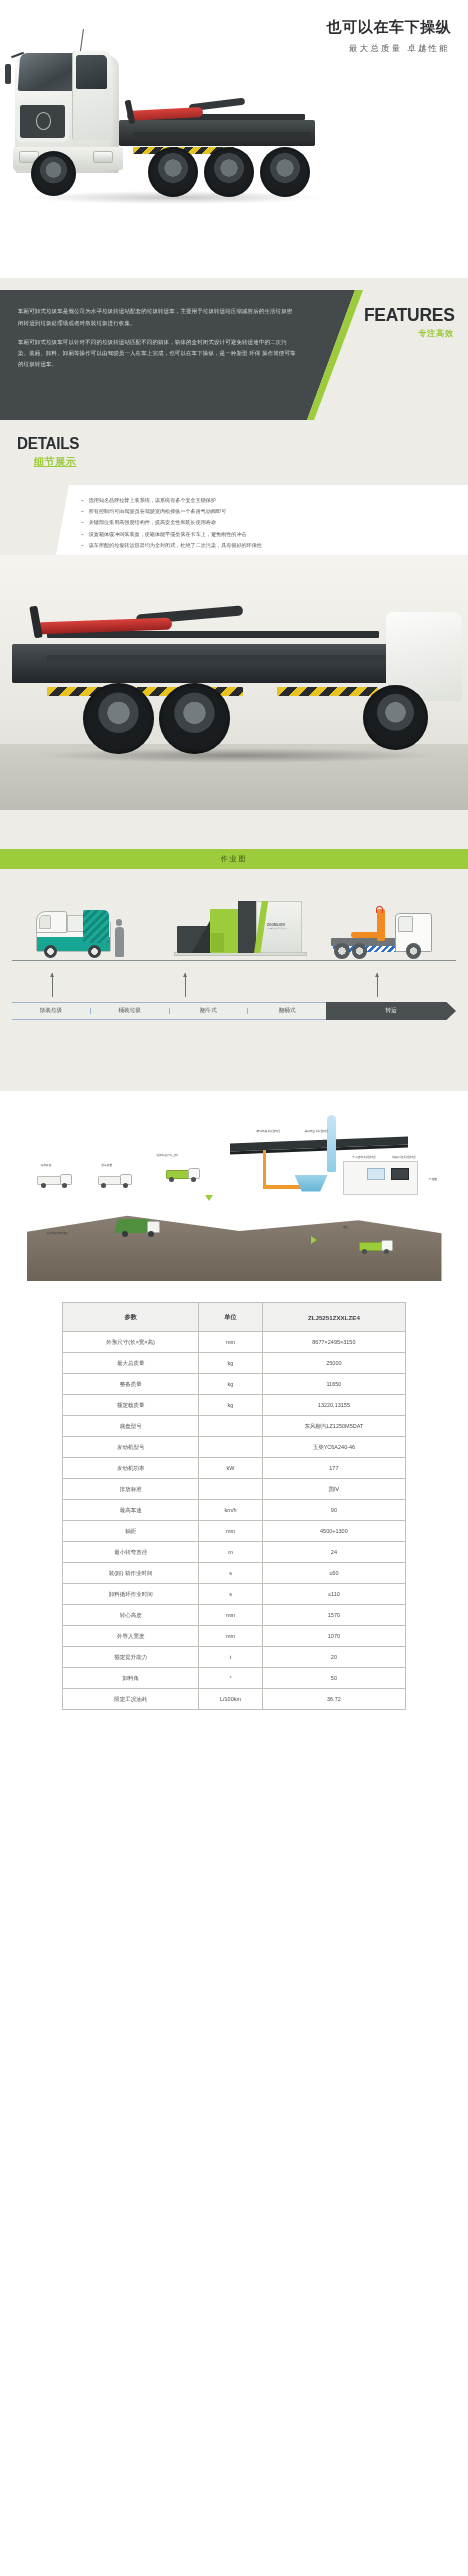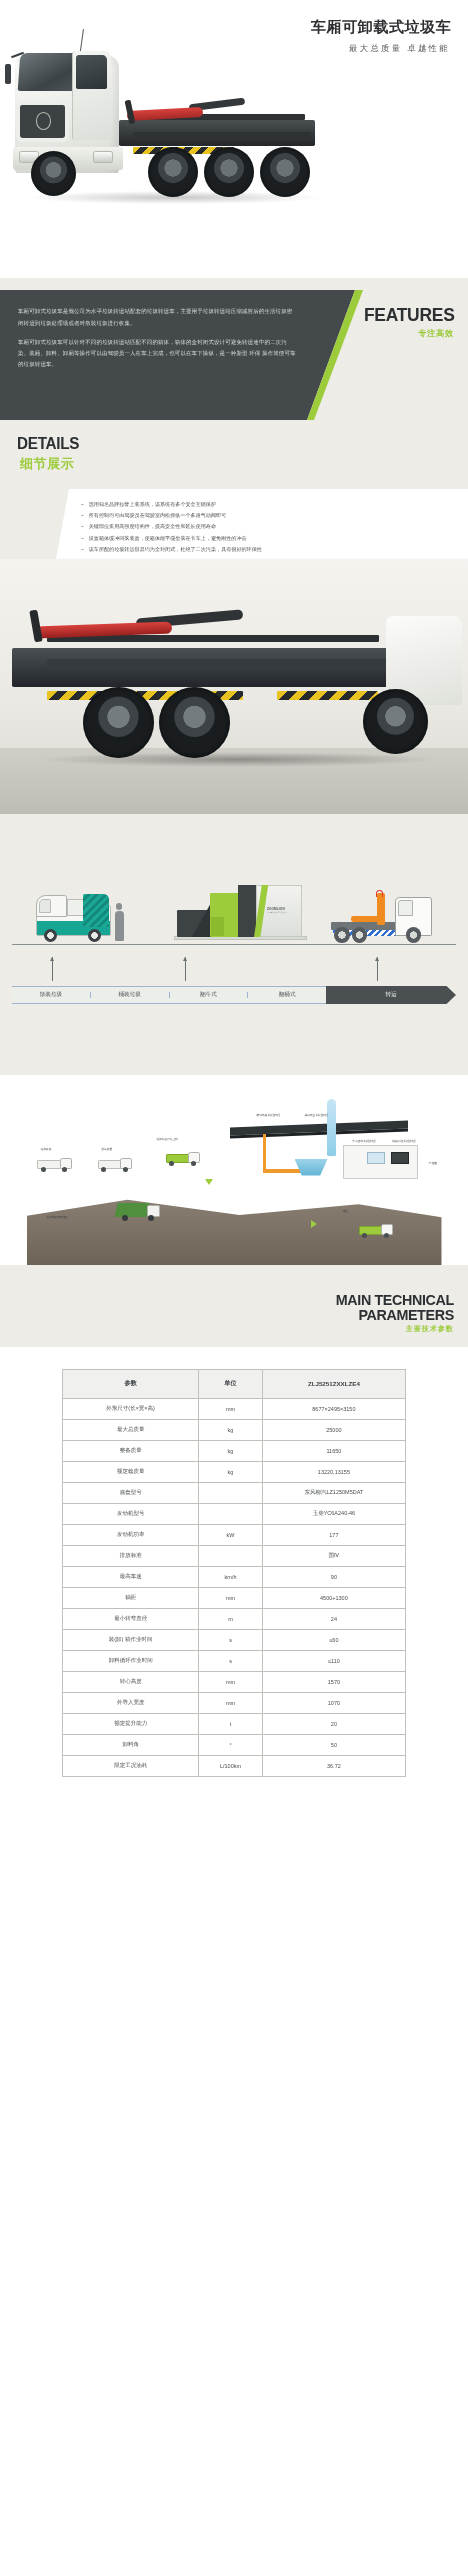--- a/index.html
+++ b/index.html
@@ -155,22 +155,22 @@
   .details {
     position: relative; width: 468px; background: #edece6;
     padding-top: 14.2px;
   }
   .det-en {
     margin-left: 16.6px; font-size: 16.6px; font-weight: 900;
     color: #2c3033; letter-spacing: -0.3px;
     transform: scaleX(.92); transform-origin: left center;
   }
   .det-cn {
-    margin-left: 20px; margin-top: 1.2px;
-    font-size: 13px; font-weight: bold; color: #9ccb3b; letter-spacing: 0.6px;
+    margin-left: 34px; margin-top: 1.2px;
+    font-size: 10px; font-weight: bold; color: #9ccb3b; letter-spacing: 0.6px; text-decoration: underline;
   }
   .det-card {
     position: relative; margin: 15.4px 0 0 56px; width: 412px; min-height: 70px;
     background: #ffffff;
     clip-path: polygon(13px 0, 412px 0, 412px 70px, 0 70px);
     padding: 10px 0 0 25px;
   }
   .det-list { list-style: none; }
   .det-list li {
     position: relative; font-size: 5.1px; color: #4a4f52;
@@ -479,21 +479,21 @@
       <div class="tk-logo"></div>
       <div class="tk-bumper"></div>
       <div class="tk-lamp l"></div>
       <div class="tk-lamp r"></div>
       <div class="wheel w1"></div>
       <div class="wheel w2"></div>
       <div class="wheel w3"></div>
       <div class="wheel w4"></div>
       <div class="wshadow"></div>
     </div>
-    <div class="hero-title">车厢可卸载式垃圾车</div>
+    <div class="hero-title">也可以在车下操纵</div>
     <div class="hero-sub">最大总质量  卓越性能</div>
   </section>
 
   <section class="features">
     <div class="feat-dark"></div>
     <div class="feat-green-edge"></div>
     <div class="feat-text">
       <p>车厢可卸式垃圾车是我公司为水平垃圾转运站配套的垃圾转运车，主要用于垃圾转运站压缩减容后的生活垃圾密闭转运到垃圾处理场或者对散装垃圾进行收集。</p>
       <p>车厢可卸式垃圾车可以针对不同的垃圾转运站匹配不同的箱体，箱体的全封闭式设计可避免转运途中的二次污染。装厢、卸料、卸厢等操作可以由驾驶员一人在车上完成，也可以在车下操纵，是一种新型  环保  操作简便可靠的垃圾转运车。</p>
     </div>
@@ -526,20 +526,21 @@
     <div class="dp-stripe"></div>
     <div class="dp-stripe2"></div>
     <div class="dp-cabback"></div>
     <div class="dpw dpw1"></div>
     <div class="dpw dpw2"></div>
     <div class="dpw dpw3"></div>
     <div class="dp-shadow"></div>
   </section>
 
   <div class="band-gap"></div>
+  <div class="work-banner">作业图</div>
 
   <section class="flow">
     <div class="flow-row">
 
       <div class="fl-cell">
         <div class="ev-body"></div>
         <div class="ev-cab"></div>
         <div class="ev-win"></div>
         <div class="ev-box"></div>
         <div class="ev-bin"></div>
@@ -647,25 +648,20 @@
     <div class="sd-dump">
       <div class="db"></div>
         <div class="dc"></div>
         <div class="dw a"></div>
         <div class="dw b"></div>
     </div>
     <div class="sd-arrowc" style="left:283px; top:146px; transform: rotate(-90deg);"></div>
     <div class="sd-arrowc" style="left:178px; top:104px;"></div>
   </section>
 
-  <section class="mtp">
-    <div class="mtp-en1">MAIN TECHNICAL</div>
-    <div class="mtp-en2">PARAMETERS</div>
-    <div class="mtp-cn">主要技术参数</div>
-  </section>
 
   <section class="tablewrap">
     <table class="spec">
       <thead>
         <tr>
           <th class="c-name">参数</th>
           <th class="c-unit">单位</th>
           <th class="c-val">ZLJ5251ZXXLZE4</th>
         </tr>
       </thead>

